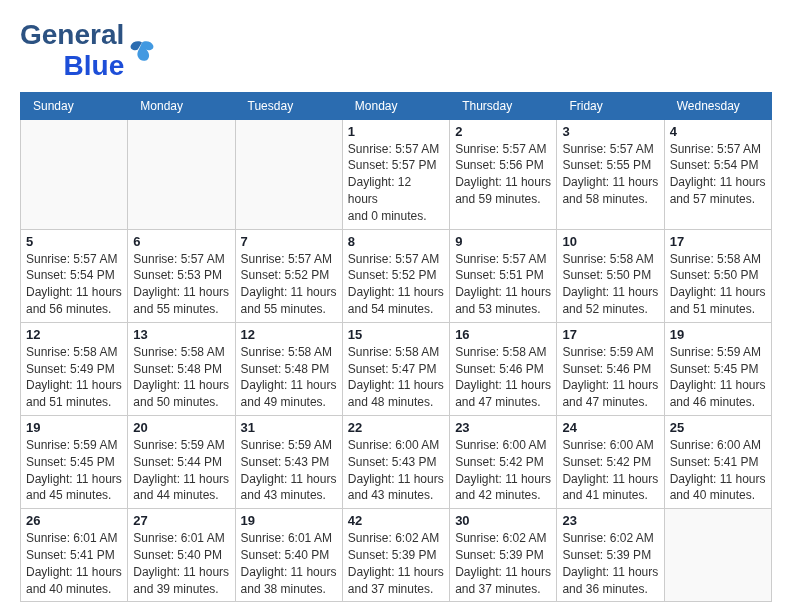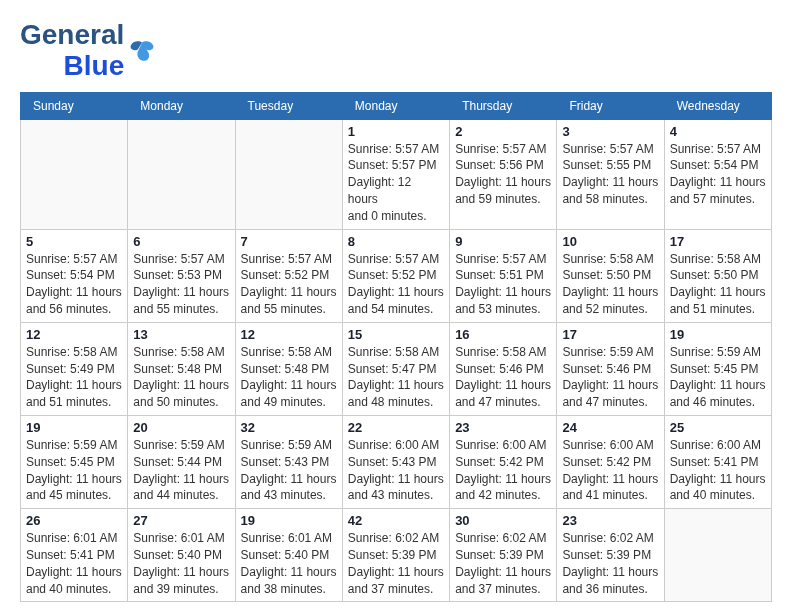--- a/index.html
+++ b/index.html
@@ -255,21 +255,21 @@
 and 45 minutes.</div>
         </td>
         <td>
           <div class="day-number">20</div>
           <div class="day-info" style="white-space: pre-line;">Sunrise: 5:59 AM
 Sunset: 5:44 PM
 Daylight: 11 hours
 and 44 minutes.</div>
         </td>
         <td>
-          <div class="day-number">32</div>
+          <div class="day-number">31</div>
           <div class="day-info" style="white-space: pre-line;">Sunrise: 5:59 AM
 Sunset: 5:43 PM
 Daylight: 11 hours
 and 43 minutes.</div>
         </td>
         <td>
           <div class="day-number">22</div>
           <div class="day-info" style="white-space: pre-line;">Sunrise: 6:00 AM
 Sunset: 5:43 PM
 Daylight: 11 hours

